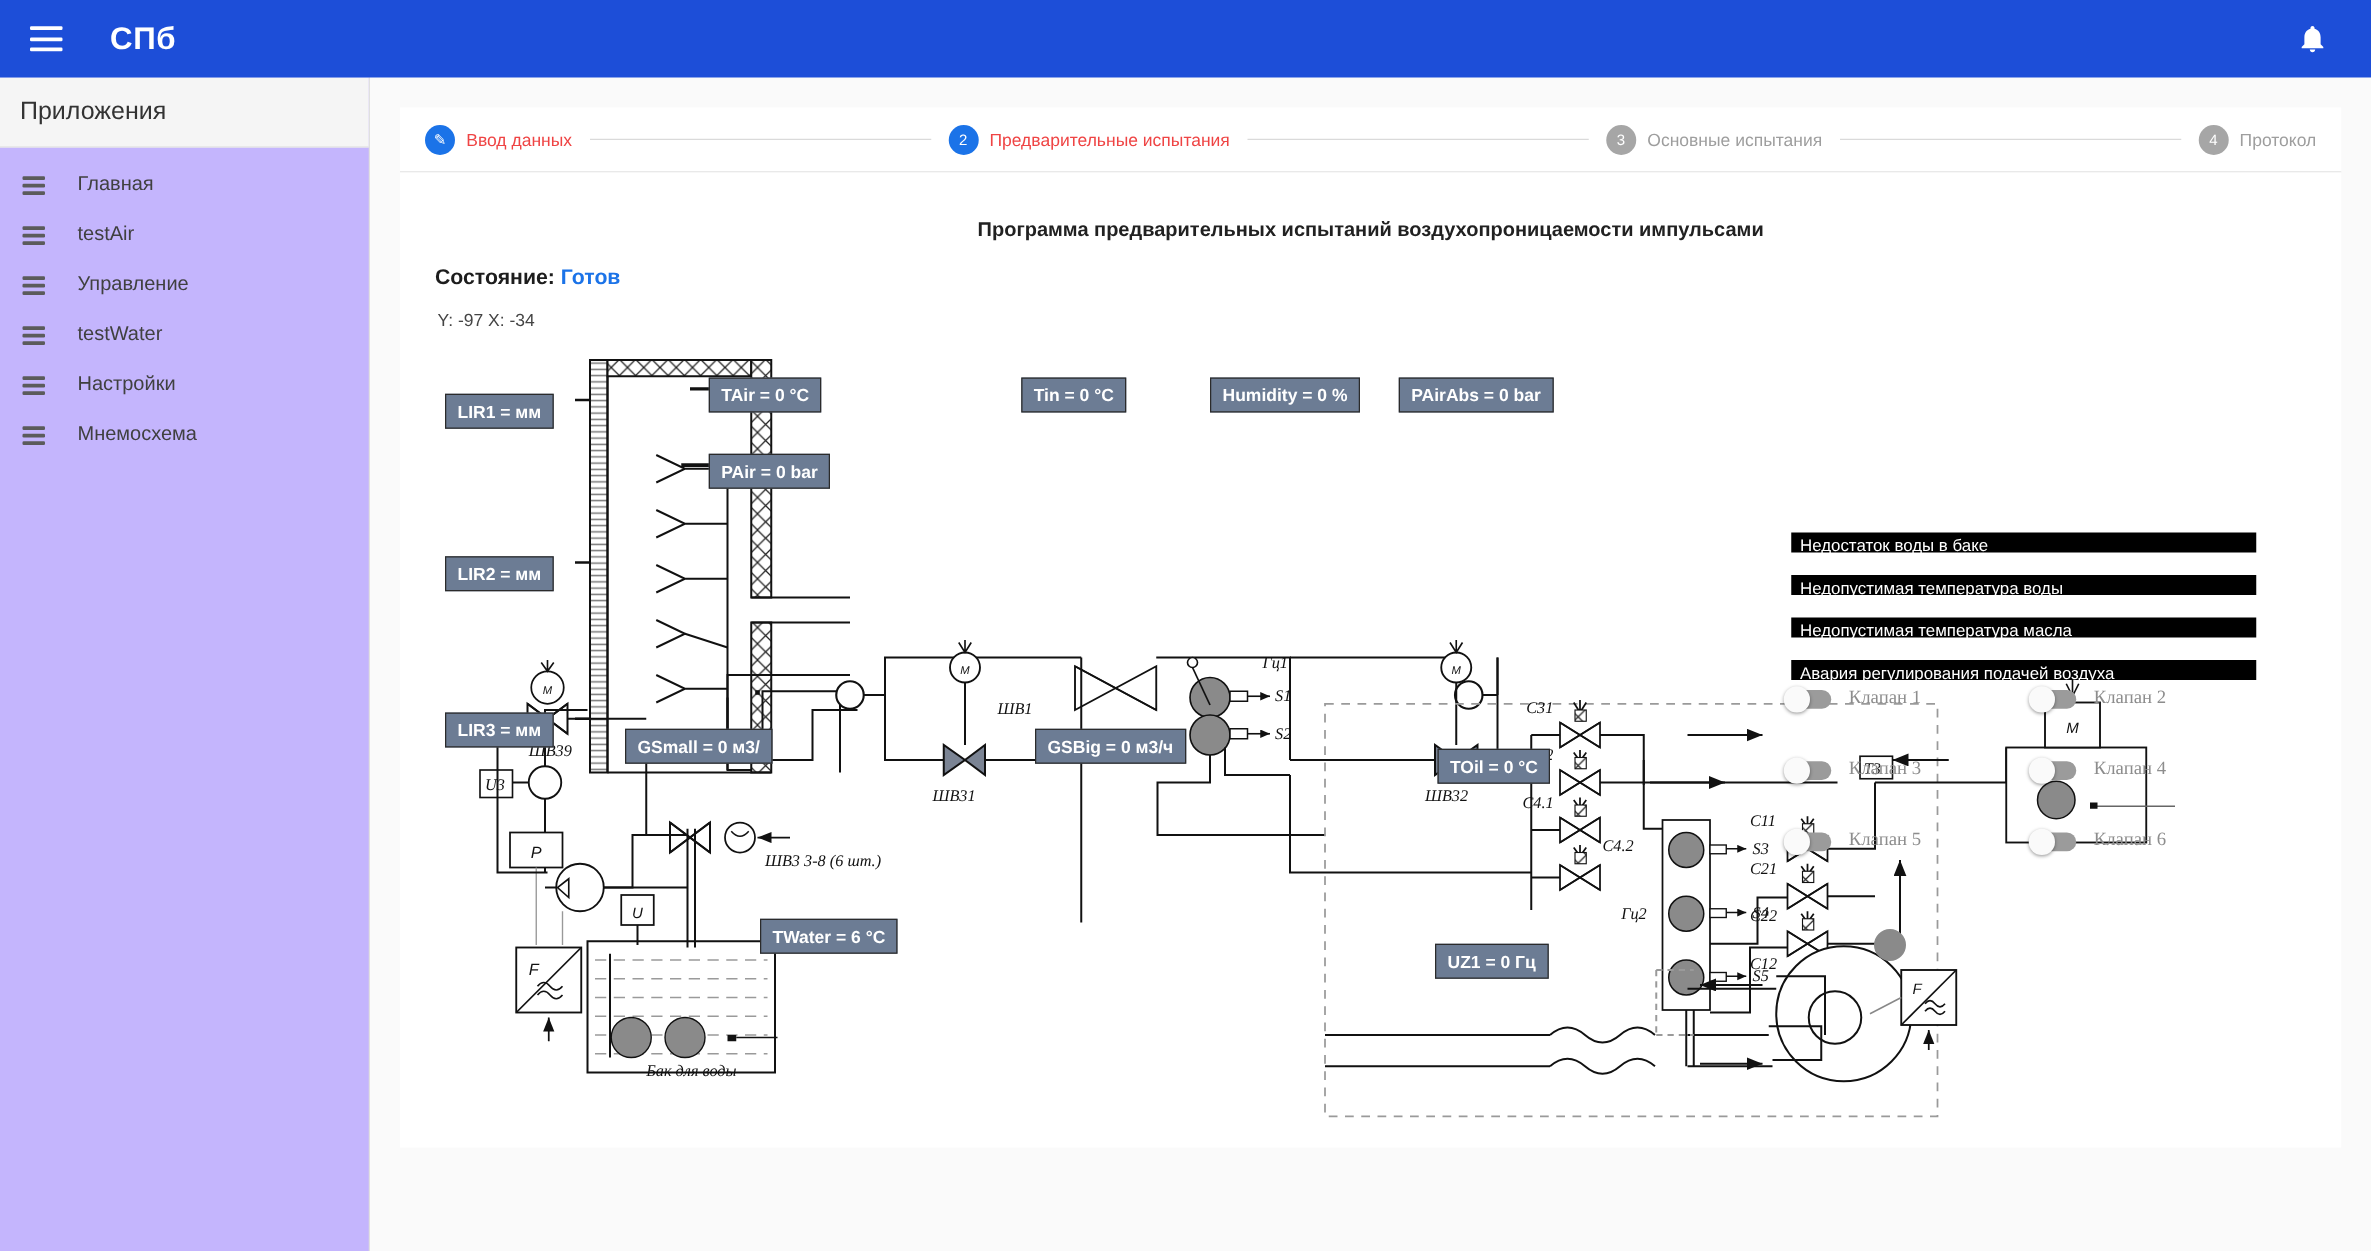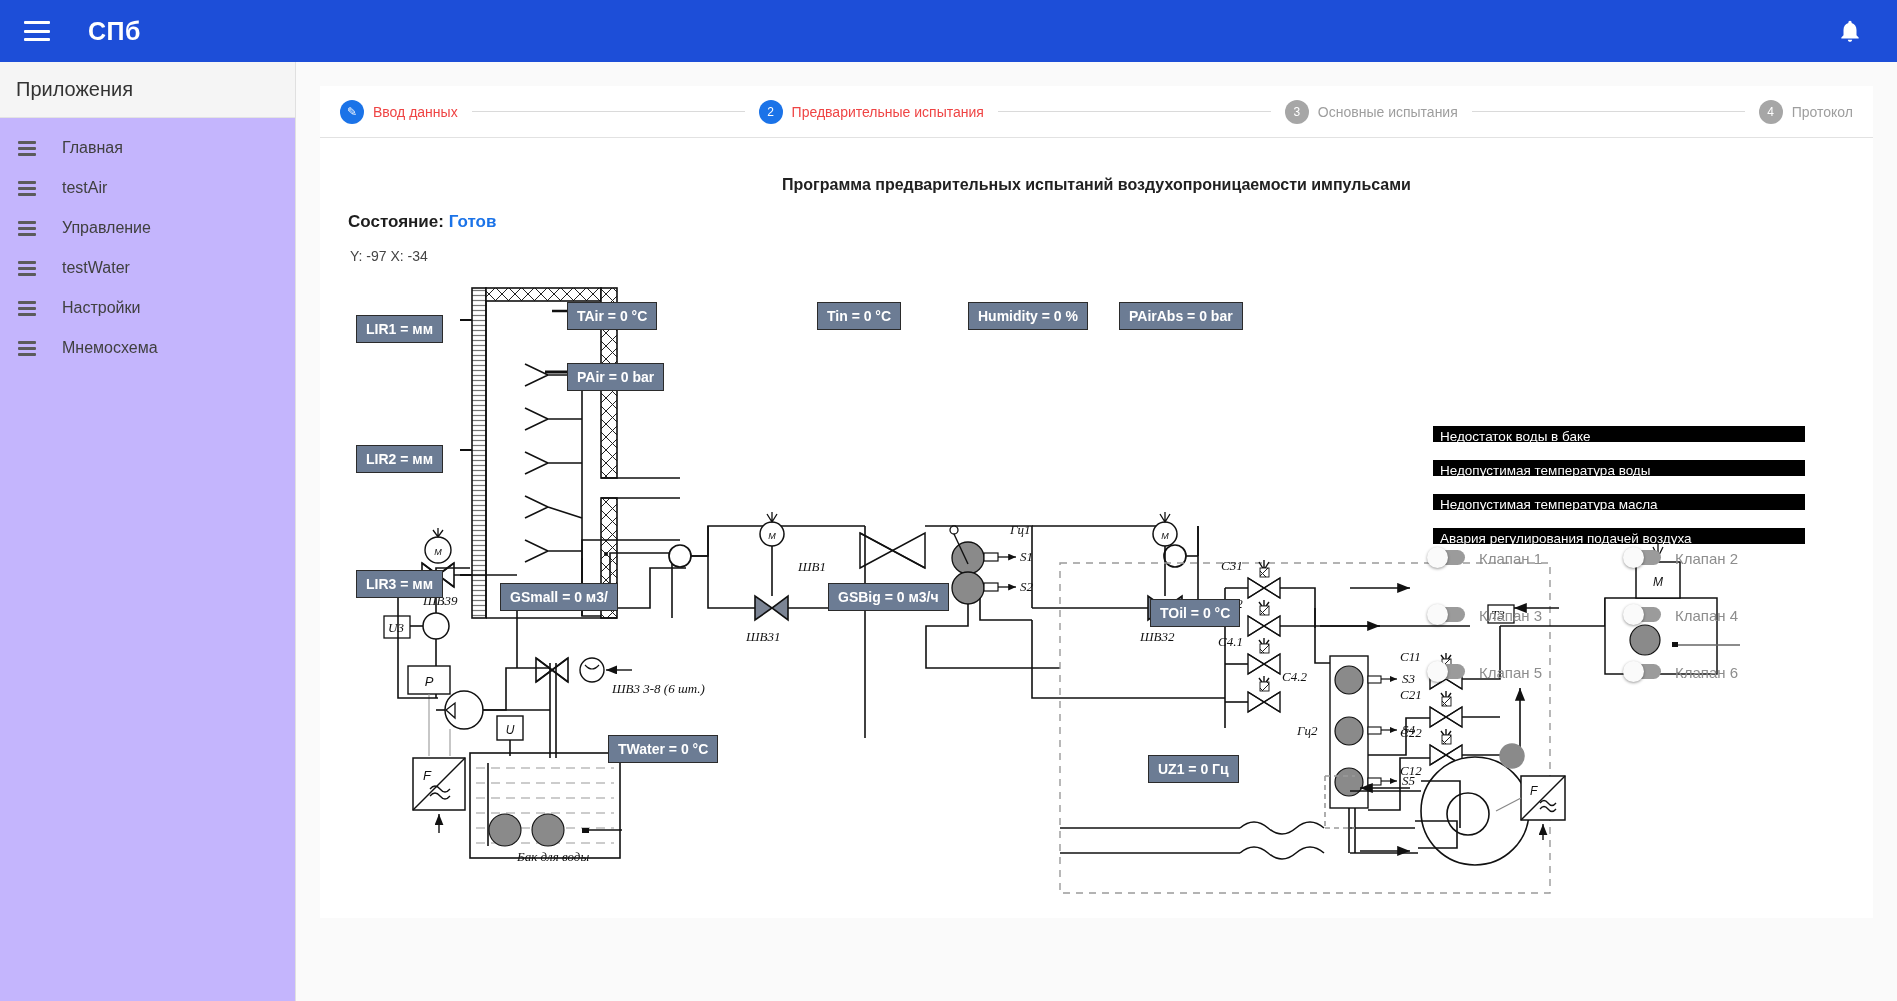--- a/index.html
+++ b/index.html
@@ -161,21 +161,21 @@
 
   
   .toggles {
     position: absolute; right: 52px; top: 412px;
     width: 392px;
     display: grid;
     grid-template-columns: 1fr 1fr;
     row-gap: 40px;
     z-index: 5;
   }
-  .toggle-row { display: flex; align-items: flex-start; cursor: pointer; }
+  .toggle-row { display: flex; align-items: flex-end; cursor: pointer; font-family: Liberation Serif, serif; }
   .switch {
     position: relative; width: 36px; height: 15px;
     background: #9b9b9b; border-radius: 8px;
     flex: 0 0 auto;
   }
   .switch::after {
     content: ""; position: absolute;
     left: -2px; top: -3px;
     width: 21px; height: 21px; border-radius: 50%;
     background: #fafafa;
@@ -603,21 +603,21 @@
       <div class="tag" style="left:36px;top:177px">LIR2 = мм</div>
       <div class="tag" style="left:36px;top:302px">LIR3 = мм</div>
       <div class="tag" style="left:247px;top:34px">TAir = 0 °C</div>
       <div class="tag" style="left:247px;top:95px">PAir = 0 bar</div>
       <div class="tag" style="left:497px;top:34px">Tin = 0 °C</div>
       <div class="tag" style="left:648px;top:34px">Humidity = 0 %</div>
       <div class="tag" style="left:799px;top:34px">PAirAbs = 0 bar</div>
       <div class="tag" style="left:180px;top:315px">GSmall = 0 м3/</div>
       <div class="tag" style="left:508px;top:315px">GSBig = 0 м3/ч</div>
       <div class="tag" style="left:830px;top:331px">TOil = 0 °C</div>
-      <div class="tag" style="left:288px;top:467px">TWater = 0 °C</div>
+      <div class="tag" style="left:288px;top:467px">TWater = 6 °C</div>
       <div class="tag" style="left:828px;top:487px">UZ1 = 0 Гц</div>
     </div>
 
     <div class="alarms">
       <div class="alarm">Недостаток воды в баке</div>
       <div class="alarm">Недопустимая температура воды</div>
       <div class="alarm">Недопустимая температура масла</div>
       <div class="alarm">Авария регулирования подачей воздуха</div>
     </div>
 

